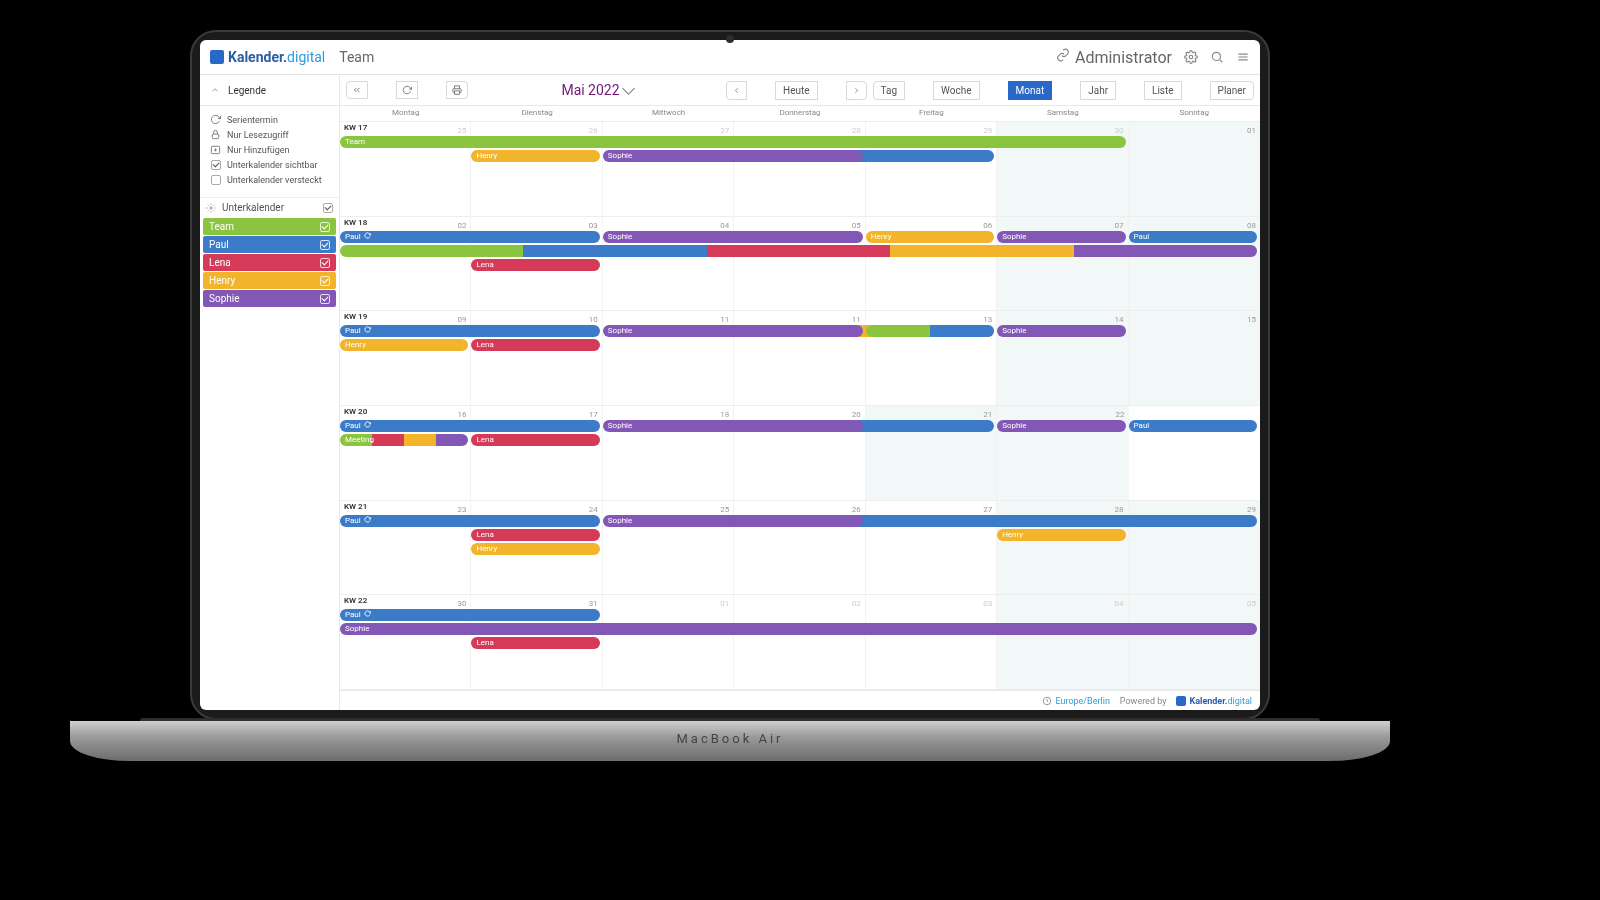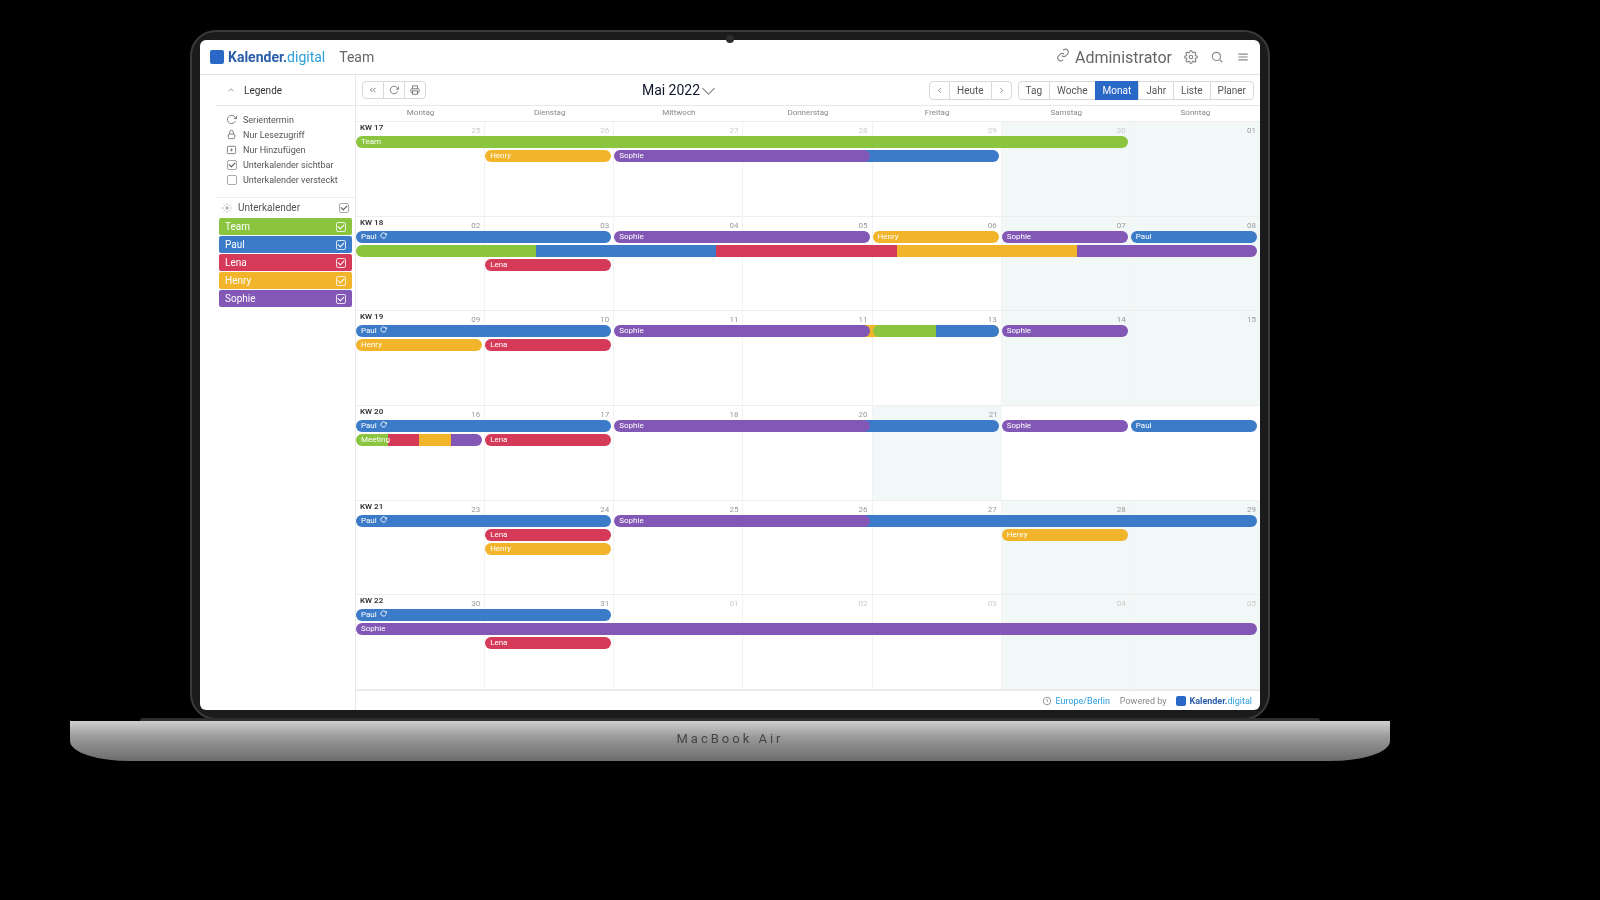--- a/index.html
+++ b/index.html
@@ -19,21 +19,21 @@
   .brand .logo{width:14px;height:14px;background:#2a68c8;border-radius:2px;}
   .brand b{color:#2a5ea8;}
   .brand span{color:#2a9edb;}
   .teamname{margin-left:14px;font-size:14px;color:#666;}
   .topbar .grow{flex:1;}
   .tb-item{display:flex;align-items:flex-start;gap:5px;color:#666;font-size:16px;margin-left:12px;cursor:pointer;}
   .tb-icon{width:14px;height:14px;display:flex;align-items:center;justify-content:center;color:#888;}
   .tb-icon svg{width:14px;height:14px;}
 
   
-  .main{flex:1;display:flex;min-height:0;margin-left:16px;}
+  .main{flex:1;display:flex;min-height:0;}
 
   
   .sidebar{width:140px;flex:0 0 140px;border-right:1px solid #e8e8e8;display:flex;flex-direction:column;font-size:10px;}
   .sb-head{height:31px;display:flex;align-items:center;gap:8px;padding:0 10px;border-bottom:1px solid #e8e8e8;}
   .chev{width:10px;height:10px;}
   .sb-list{padding:6px 4px;}
   .sb-row{display:flex;align-items:center;gap:6px;padding:2px 6px;color:#555;font-size:9px;}
   .sb-row .ic{width:11px;height:11px;display:flex;align-items:center;justify-content:center;}
   .sb-row svg{width:11px;height:11px;}
   .sb-subhead{display:flex;align-items:center;justify-content:space-between;padding:4px 6px;color:#555;font-size:10px;border-top:1px solid #eee;margin-top:4px;}
@@ -43,25 +43,25 @@
   .calitem{display:flex;align-items:center;justify-content:space-between;padding:3px 6px;margin:1px 3px;border-radius:2px;color:#fff;font-size:10px;}
   .calitem .chk{border-color:rgba(255,255,255,.8);}
   .calitem .chk.on::after{border-color:#fff;}
 
   
   .content{flex:1;display:flex;flex-direction:column;min-height:0;}
   .toolbar{height:31px;flex:0 0 31px;border-bottom:1px solid #e8e8e8;display:flex;align-items:center;padding:0 6px;gap:6px;}
   .btn{border:1px solid #d9d9d9;border-radius:4px;padding:3px 7px;font-size:10px;color:#555;background:#fff;cursor:pointer;display:inline-flex;align-items:center;gap:2px;}
   .btn.icon{padding:3px 5px;}
   .btn.primary{background:#2a68c8;border-color:#2a68c8;color:#fff;}
-  .btn-group{display:inline-flex;}
+  .btn-group{display:inline-flex;gap:29px;}
   .btn-group .btn{border-radius:0;margin-left:-1px;}
   .btn-group .btn:first-child{border-radius:4px 0 0 4px;margin-left:0;}
   .btn-group .btn:last-child{border-radius:0 4px 4px 0;}
-  .toolbar .center{flex:1;text-align:center;font-size:14px;color:#0f172a;display:flex;justify-content:center;align-items:center;gap:4px;}
+  .toolbar .center{flex:1;text-align:center;font-size:14px;color:#701a75;display:flex;justify-content:center;align-items:center;gap:4px;}
   .chev-d{width:9px;height:9px;border-right:1.5px solid #777;border-bottom:1.5px solid #777;transform:rotate(45deg);margin-top:-3px;}
 
   
   .dayhdr{flex:0 0 16px;display:grid;grid-template-columns:repeat(7,1fr);font-size:8px;color:#888;text-align:center;border-bottom:1px solid #eee;}
   .dayhdr div{padding:2px 0;}
 
   
   .weeks{flex:1;display:flex;flex-direction:column;}
   .week{flex:1;position:relative;border-bottom:1px solid #eee;}
   .cells{position:absolute;inset:0;display:grid;grid-template-columns:repeat(7,1fr);}
@@ -400,20 +400,23 @@
                 </div>
                 <div class="cell">
                   <span class="num">18</span>
                 </div>
                 <div class="cell">
                   <span class="num">20</span>
                 </div>
                 <div class="cell we">
                   <span class="num">21</span>
                 </div>
+                <div class="cell we">
+                  <span class="num">22</span>
+                </div>
               </div>
               <div class="kw">KW 20</div>
               <div class="events">
                 <div class="ev r0" style="left: 42.8571%; width: calc(28.5714% - 3px); background: rgb(60, 123, 199);"><span>Paul</span></div>
                 <div class="ev r0" style="left: 0%; width: calc(28.5714% - 3px); background: rgb(60, 123, 199);"><span>Paul</span><span class="ri"><svg viewBox="0 0 24 24" fill="none" stroke="#fff" stroke-width="3">
                       <polyline points="23 4 23 10 17 10"></polyline>
                       <path d="M20.49 15a9 9 0 1 1-2.12-9.36L23 10"></path>
                     </svg></span></div>
                 <div class="ev r0" style="left: 28.5714%; width: calc(28.5714% - 3px); background: rgb(130, 87, 181);"><span>Sophie</span></div>
                 <div class="ev r0" style="left: 71.4286%; width: calc(14.2857% - 3px); background: rgb(130, 87, 181);"><span>Sophie</span></div>

